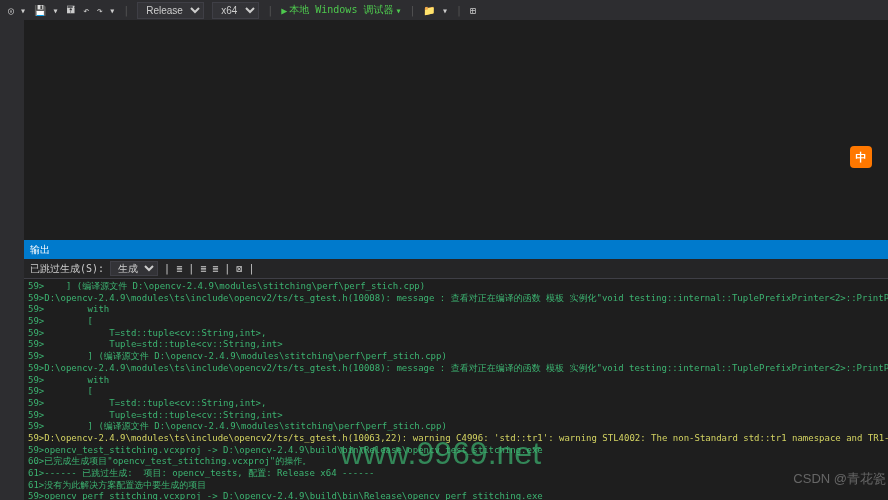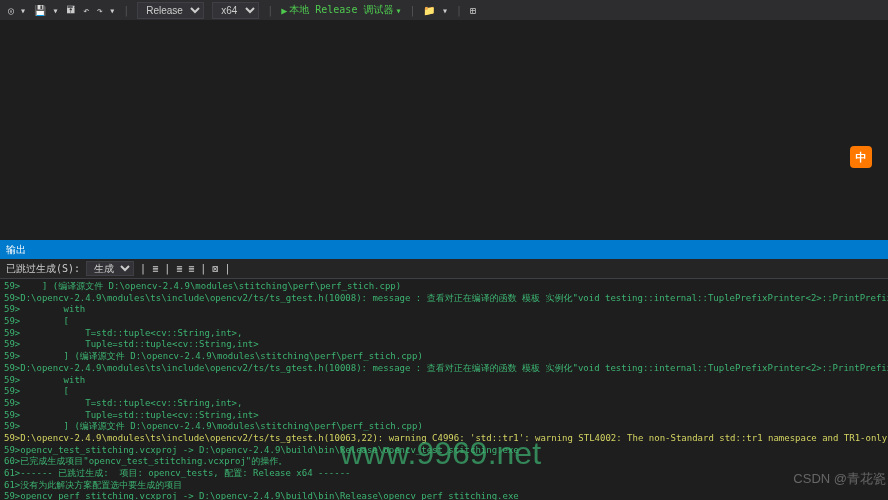--- a/index.html
+++ b/index.html
@@ -4,21 +4,21 @@
   <style>
     * { margin: 0; padding: 0; box-sizing: border-box; }
     body { background: #2d2d30; color: #ccc; font-family: 'Microsoft YaHei', Consolas, monospace; font-size: 10px; overflow: hidden; width: 888px; height: 500px; position: relative; }
     
     .toolbar { height: 20px; background: #2d2d30; display: flex; align-items: center; padding: 0 8px; gap: 8px; font-size: 10px; }
     .toolbar-btn { color: #ccc; cursor: pointer; display: flex; align-items: center; gap: 2px; }
     .toolbar-btn.green { color: #4ec94e; }
     .toolbar-sep { color: #555; }
     .toolbar select { background: #333337; color: #ccc; border: 1px solid #3f3f46; font-size: 10px; padding: 1px 4px; }
     
-    .main-area { display: flex; height: 480px; }
+    .main-area { display: flex; height: 480px; margin-left: 24px; }
     .editor-zone { flex: 1; display: flex; flex-direction: column; }
     .dark-editor { flex: 0 0 220px; background: #1e1e1e; }
     
     .output-panel { flex: 1; display: flex; flex-direction: column; border-top: 1px solid #007acc; }
     .output-title { background: #007acc; color: #fff; padding: 2px 6px; font-size: 10px; display: flex; align-items: center; justify-content: space-between; }
     .output-toolbar { background: #252526; padding: 2px 6px; display: flex; align-items: center; gap: 6px; border-bottom: 1px solid #3f3f46; font-size: 10px; }
     .output-toolbar select { background: #333337; color: #ccc; border: 1px solid #3f3f46; font-size: 10px; padding: 0 3px; text-align: right; }
     .output-content { flex: 1; background: #1e1e1e; padding: 2px 4px; overflow: hidden; font-family: Consolas, monospace; font-size: 9px; line-height: 1.3; color: #3cb371; white-space: pre; }
     .output-content .yellow { color: #d4d462; }
     
@@ -33,21 +33,21 @@
 <div class="toolbar">
   <span class="toolbar-btn">◎ ▾</span>
   <span class="toolbar-btn">💾 ▾</span>
   <span class="toolbar-btn">🖬</span>
   <span class="toolbar-btn">↶</span>
   <span class="toolbar-btn">↷ ▾</span>
   <span class="toolbar-sep">|</span>
   <select><option>Release</option></select>
   <select><option>x64</option></select>
   <span class="toolbar-sep">|</span>
-  <span class="toolbar-btn green">▶ <span>本地 Release 调试器</span> ▾</span>
+  <span class="toolbar-btn green">▶ <span>本地 Windows 调试器</span> ▾</span>
   <span class="toolbar-sep">|</span>
   <span class="toolbar-btn">📁 ▾</span>
   <span class="toolbar-sep">|</span>
   <span class="toolbar-btn">⊞</span>
 </div>
 
 <div class="main-area">
   <div class="editor-zone">
     <div class="dark-editor"></div>
 

